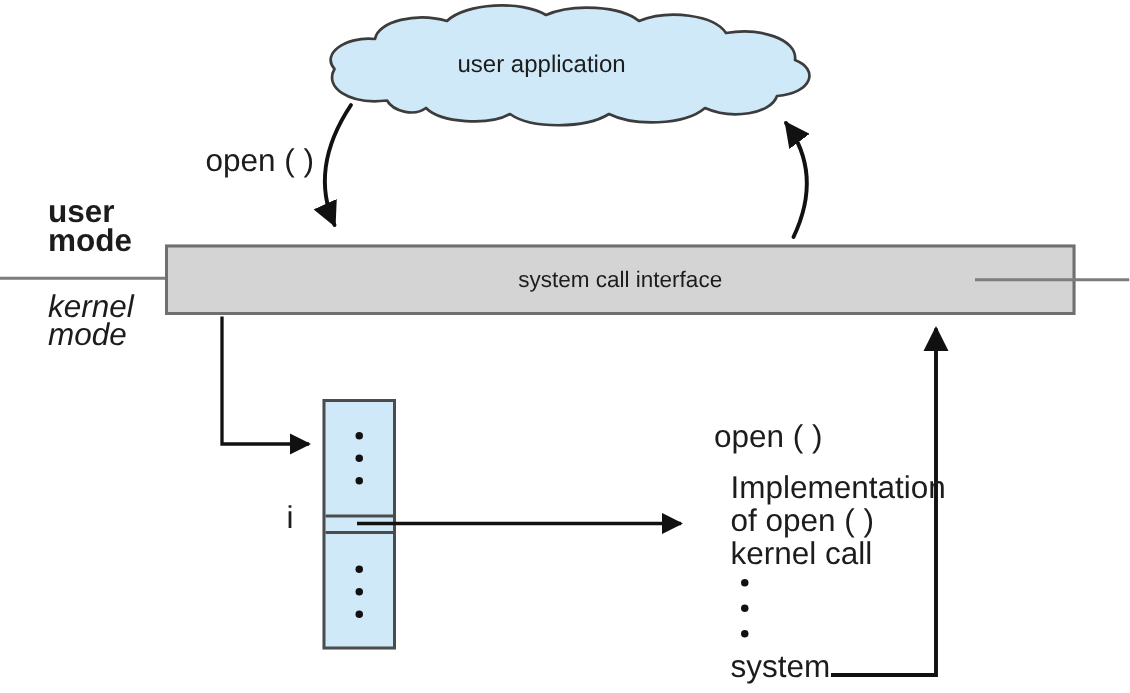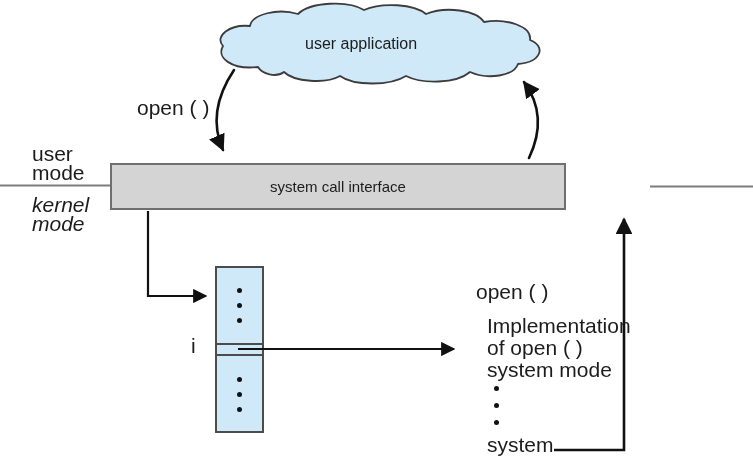--- a/index.html
+++ b/index.html
@@ -10,21 +10,21 @@
     color:var(--text,#1c1c1c);
   }
   .abs{position:absolute;}
   .lbl{
     font-size:21px;line-height:19px;white-space:pre-line;
     color:var(--text,#1c1c1c);
   }
   #overlay{position:absolute;left:0;top:0;z-index:3;pointer-events:none;}
   
   .sci-bar{
-    left:110px;top:163px;width:456px;height:47px;z-index:2;
+    left:110px;top:163px;width:607px;height:47px;z-index:2;
     background:var(--bar-fill,#d4d4d4);
     border:2px solid var(--bar-border,#6f6f6f);
     box-sizing:border-box;
     display:flex;align-items:center;justify-content:center;
     font-size:15px;
   }
   
   .sct{
     left:215px;top:266px;width:49px;height:167px;z-index:1;
     background:var(--table-fill,#cfe9f8);
@@ -90,21 +90,21 @@
 
   <path d="M 238,349 L 454,349" fill="none" stroke="#111" stroke-width="2.2" marker-end="url(#arrow)"></path>
 
   <path d="M 554,450 L 624,450 L 624,219" fill="none" stroke="#111" stroke-width="2.6" marker-end="url(#arrow)"></path>
 </svg>
 
 <div class="abs cloud-label lbl">user application</div>
 
 <div class="abs lbl" style="left:137px;top:98px;z-index:4;">open ( )</div>
 
-<div class="abs lbl" style="left:32px;top:144px;z-index:4;">user
+<div class="abs lbl" style="left:32px;top:132px;z-index:4;font-weight:bold;">user
 mode</div>
 <div class="abs lbl" style="left:32px;top:195px;z-index:4;font-style:italic;">kernel
 mode</div>
 
 <div class="abs sci-bar">
   <span>system call interface</span>
 </div>
 
 <div class="abs sct">
   <div class="dots dots-top">
@@ -119,21 +119,21 @@
     <span class="dot"></span>
   </div>
 </div>
 
 <div class="abs lbl" style="left:191px;top:336px;z-index:4;">i</div>
 
 <div class="abs lbl" style="left:476px;top:282px;z-index:4;">open ( )</div>
 
 <div class="abs lbl" style="left:487px;top:315px;line-height:22px;z-index:4;">Implementation
 of open ( )
-system mode</div>
+kernel call</div>
 
 <div class="abs impl-dots">
   <span class="dot"></span>
   <span class="dot"></span>
   <span class="dot"></span>
 </div>
 
 <div class="abs lbl" style="left:487px;top:435px;z-index:4;">system</div>
 
 </body></html>

